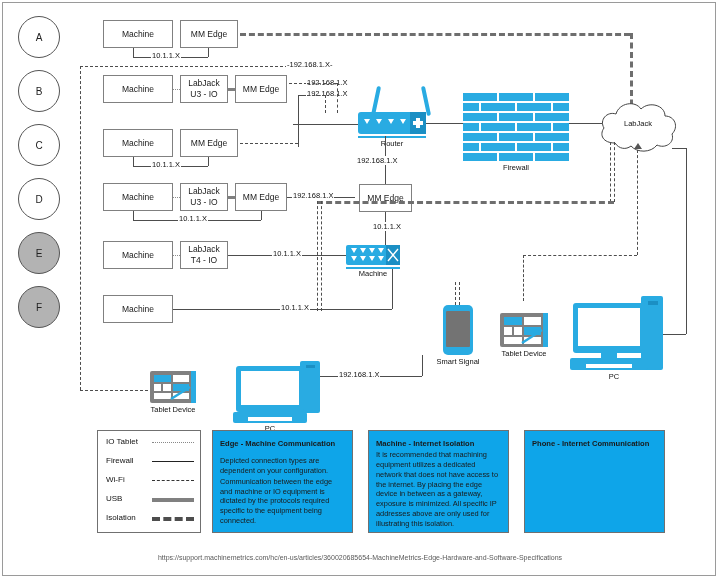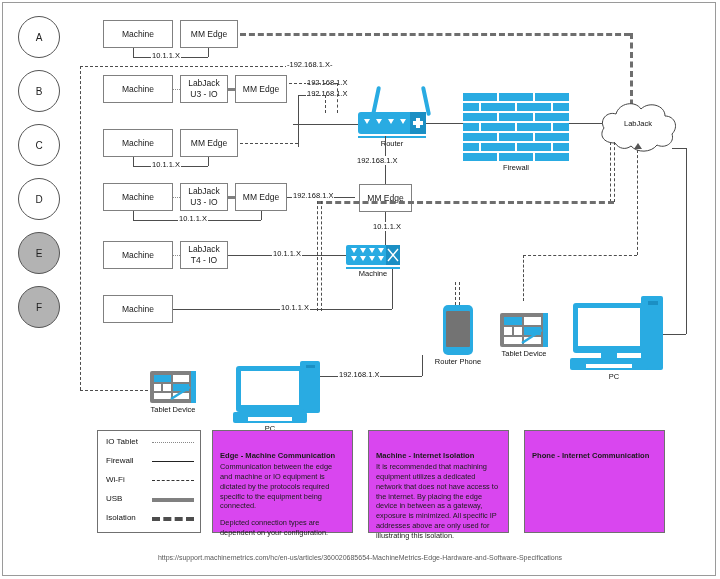--- a/index.html
+++ b/index.html
@@ -49,22 +49,22 @@
   .tab-c{position:absolute;background:#29abe2;}
   .tab-w{position:absolute;background:#ffffff;}
   .tab-edge{position:absolute;background:#29abe2;}
 
   .ph-body{position:absolute;background:#29abe2;border-radius:5px;}
   .ph-scr{position:absolute;background:#737373;border-radius:1px;}
 
   .legend{position:absolute;border:1.5px solid #707070;background:#fff;box-sizing:border-box;}
   .legrow{position:absolute;font-size:8px;color:#111;}
   .legline{position:absolute;}
-  .tbox{position:absolute;border:1.5px solid #707070;background:#d946ef;box-sizing:border-box;
-        padding:20px 7px;font-size:7.4px;color:#1a1a1a;line-height:1.33;}
+  .tbox{position:absolute;border:1.5px solid #707070;background:#0ea5e9;box-sizing:border-box;
+        padding:8px 7px;font-size:7.4px;color:#1a1a1a;line-height:1.33;}
   .tbox b{font-size:7.6px;}
   .url{position:absolute;font-size:7px;color:#5a5a5a;width:100%;text-align:center;}
   .arrow-up{position:absolute;width:0;height:0;border-left:4px solid transparent;
             border-right:4px solid transparent;border-bottom:6px solid #555;}
 </style>
 </head>
 <body>
 
 <div id="canvas">
   <div id="frame"></div>
@@ -258,21 +258,21 @@
   <div class="ln cell-h" style="left:317px;top:201px;width:297px;"></div>
   <div class="ln wifi-v" style="left:317px;top:201px;height:110px;"></div>
   <div class="ln wifi-v" style="left:321px;top:201px;height:110px;"></div>
 
   <div class="ln eth-h" style="left:672px;top:148px;width:14px;"></div>
   <div class="ln eth-v" style="left:686px;top:148px;height:186px;"></div>
   <div class="ln eth-h" style="left:655px;top:334px;width:31px;"></div>
 
   <div class="ph-body" style="left:443px;top:305px;width:30px;height:50px;"></div>
   <div class="ph-scr" style="left:446px;top:311px;width:24px;height:36px;"></div>
-  <div class="devlbl" style="left:426px;top:357px;width:64px;">Router Phone</div>
+  <div class="devlbl" style="left:426px;top:357px;width:64px;">Smart Signal</div>
   <div class="ln wifi-v" style="left:455px;top:282px;height:23px;"></div>
   <div class="ln wifi-v" style="left:459px;top:282px;height:23px;"></div>
 
   <div class="tab-body" style="left:500px;top:313px;width:48px;height:34px;"></div>
   <div class="tab-edge" style="left:543px;top:313px;width:5px;height:34px;"></div>
   <div class="tab-c" style="left:504px;top:317px;width:18px;height:8px;"></div>
   <div class="tab-w" style="left:524px;top:317px;width:17px;height:8px;"></div>
   <div class="tab-w" style="left:504px;top:327px;width:8px;height:8px;"></div>
   <div class="tab-w" style="left:514px;top:327px;width:8px;height:8px;"></div>
   <div class="tab-c" style="left:524px;top:327px;width:17px;height:8px;"></div>
@@ -324,22 +324,22 @@
   <div class="legline" style="left:152px;top:461px;width:42px;border-top:1.4px solid #222;"></div>
   <div class="legrow" style="left:106px;top:475px;">Wi-Fi</div>
   <div class="legline" style="left:152px;top:480px;width:42px;border-top:1.6px dashed #333;"></div>
   <div class="legrow" style="left:106px;top:494px;">USB</div>
   <div class="legline" style="left:152px;top:498px;width:42px;border-top:4px solid #808080;"></div>
   <div class="legrow" style="left:106px;top:513px;">Isolation</div>
   <div class="legline" style="left:152px;top:517px;width:42px;border-top:4px dashed #4d4d4d;"></div>
 
   <div class="tbox" style="left:212px;top:430px;width:141px;height:103px;">
     <b>Edge - Machine Communication</b>
+    <div style="margin-top:7px;">Depicted connection types are dependent on your configuration.</div>
     <div style="margin-top:1px;">Communication between the edge and machine or IO equipment is dictated by the protocols required specific to the equipment being connected.</div>
-    <div style="margin-top:7px;">Depicted connection types are dependent on your configuration.</div>
   </div>
   <div class="tbox" style="left:368px;top:430px;width:141px;height:103px;">
     <b>Machine - Internet Isolation</b>
     <div style="margin-top:1px;">It is recommended that machining equipment utilizes a dedicated network that does not have access to the internet. By placing the edge device in between as a gateway, exposure is minimized. All specific IP addresses above are only used for illustrating this isolation.</div>
   </div>
   <div class="tbox" style="left:524px;top:430px;width:141px;height:103px;">
     <b>Phone - Internet Communication</b>
   </div>
 
   <div class="url" style="left:0;top:554px;">https://support.machinemetrics.com/hc/en-us/articles/360020685654-MachineMetrics-Edge-Hardware-and-Software-Specifications</div>

